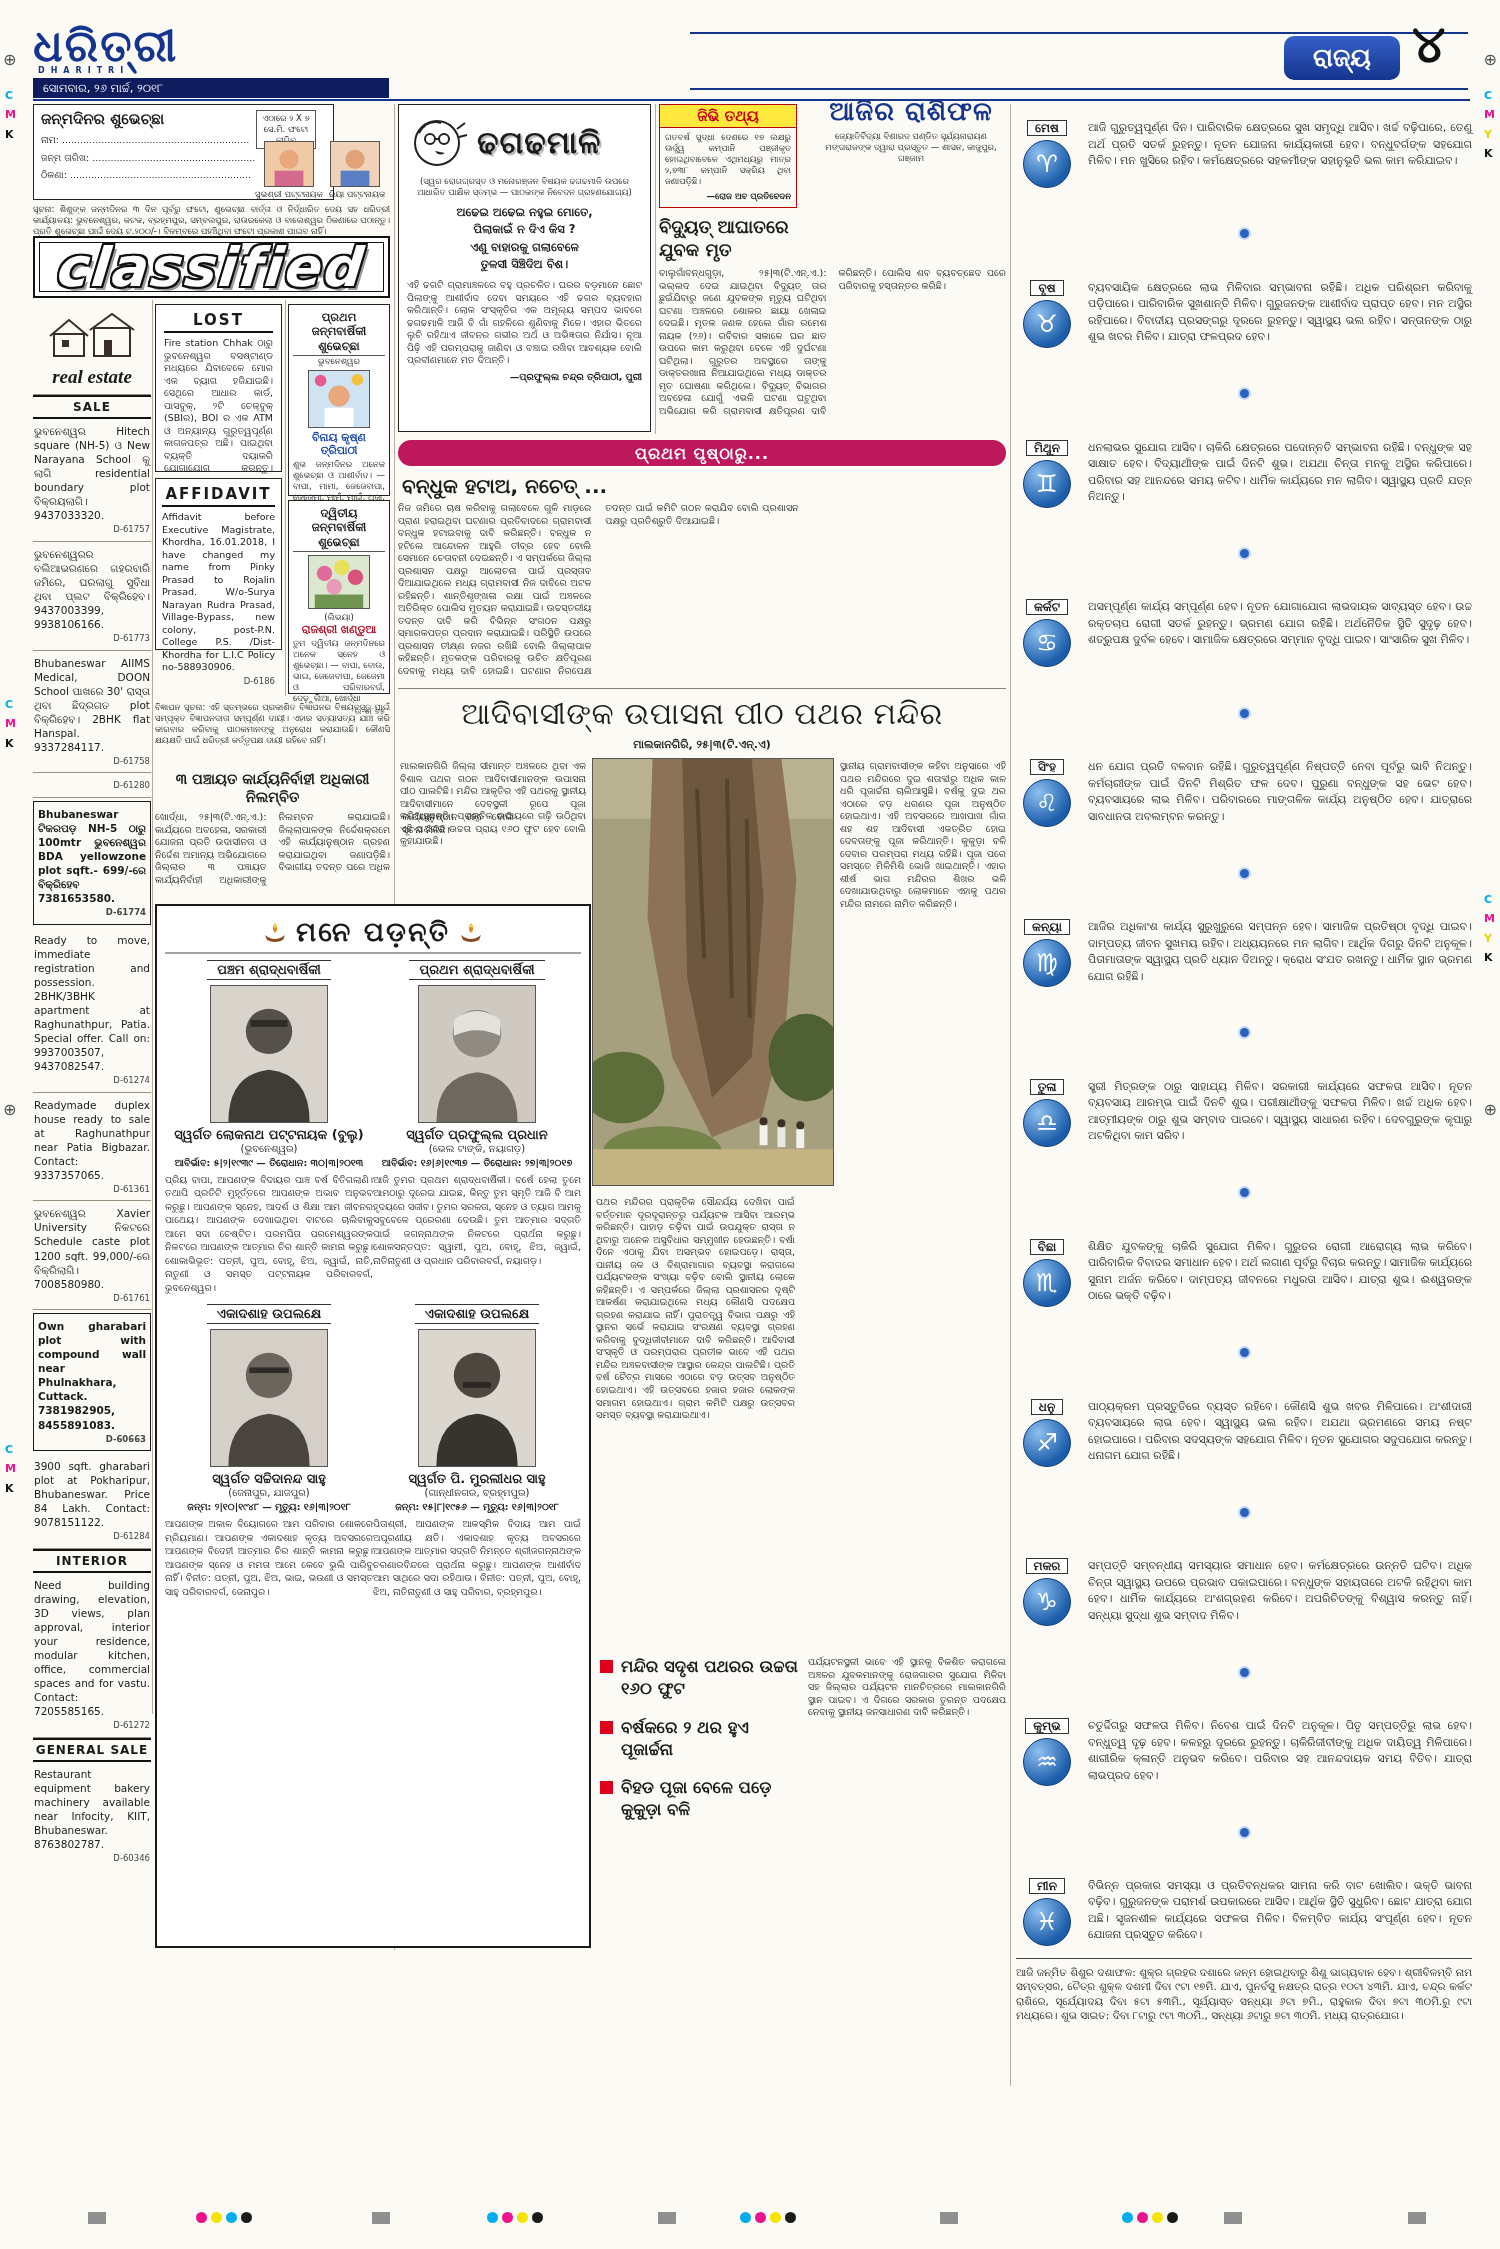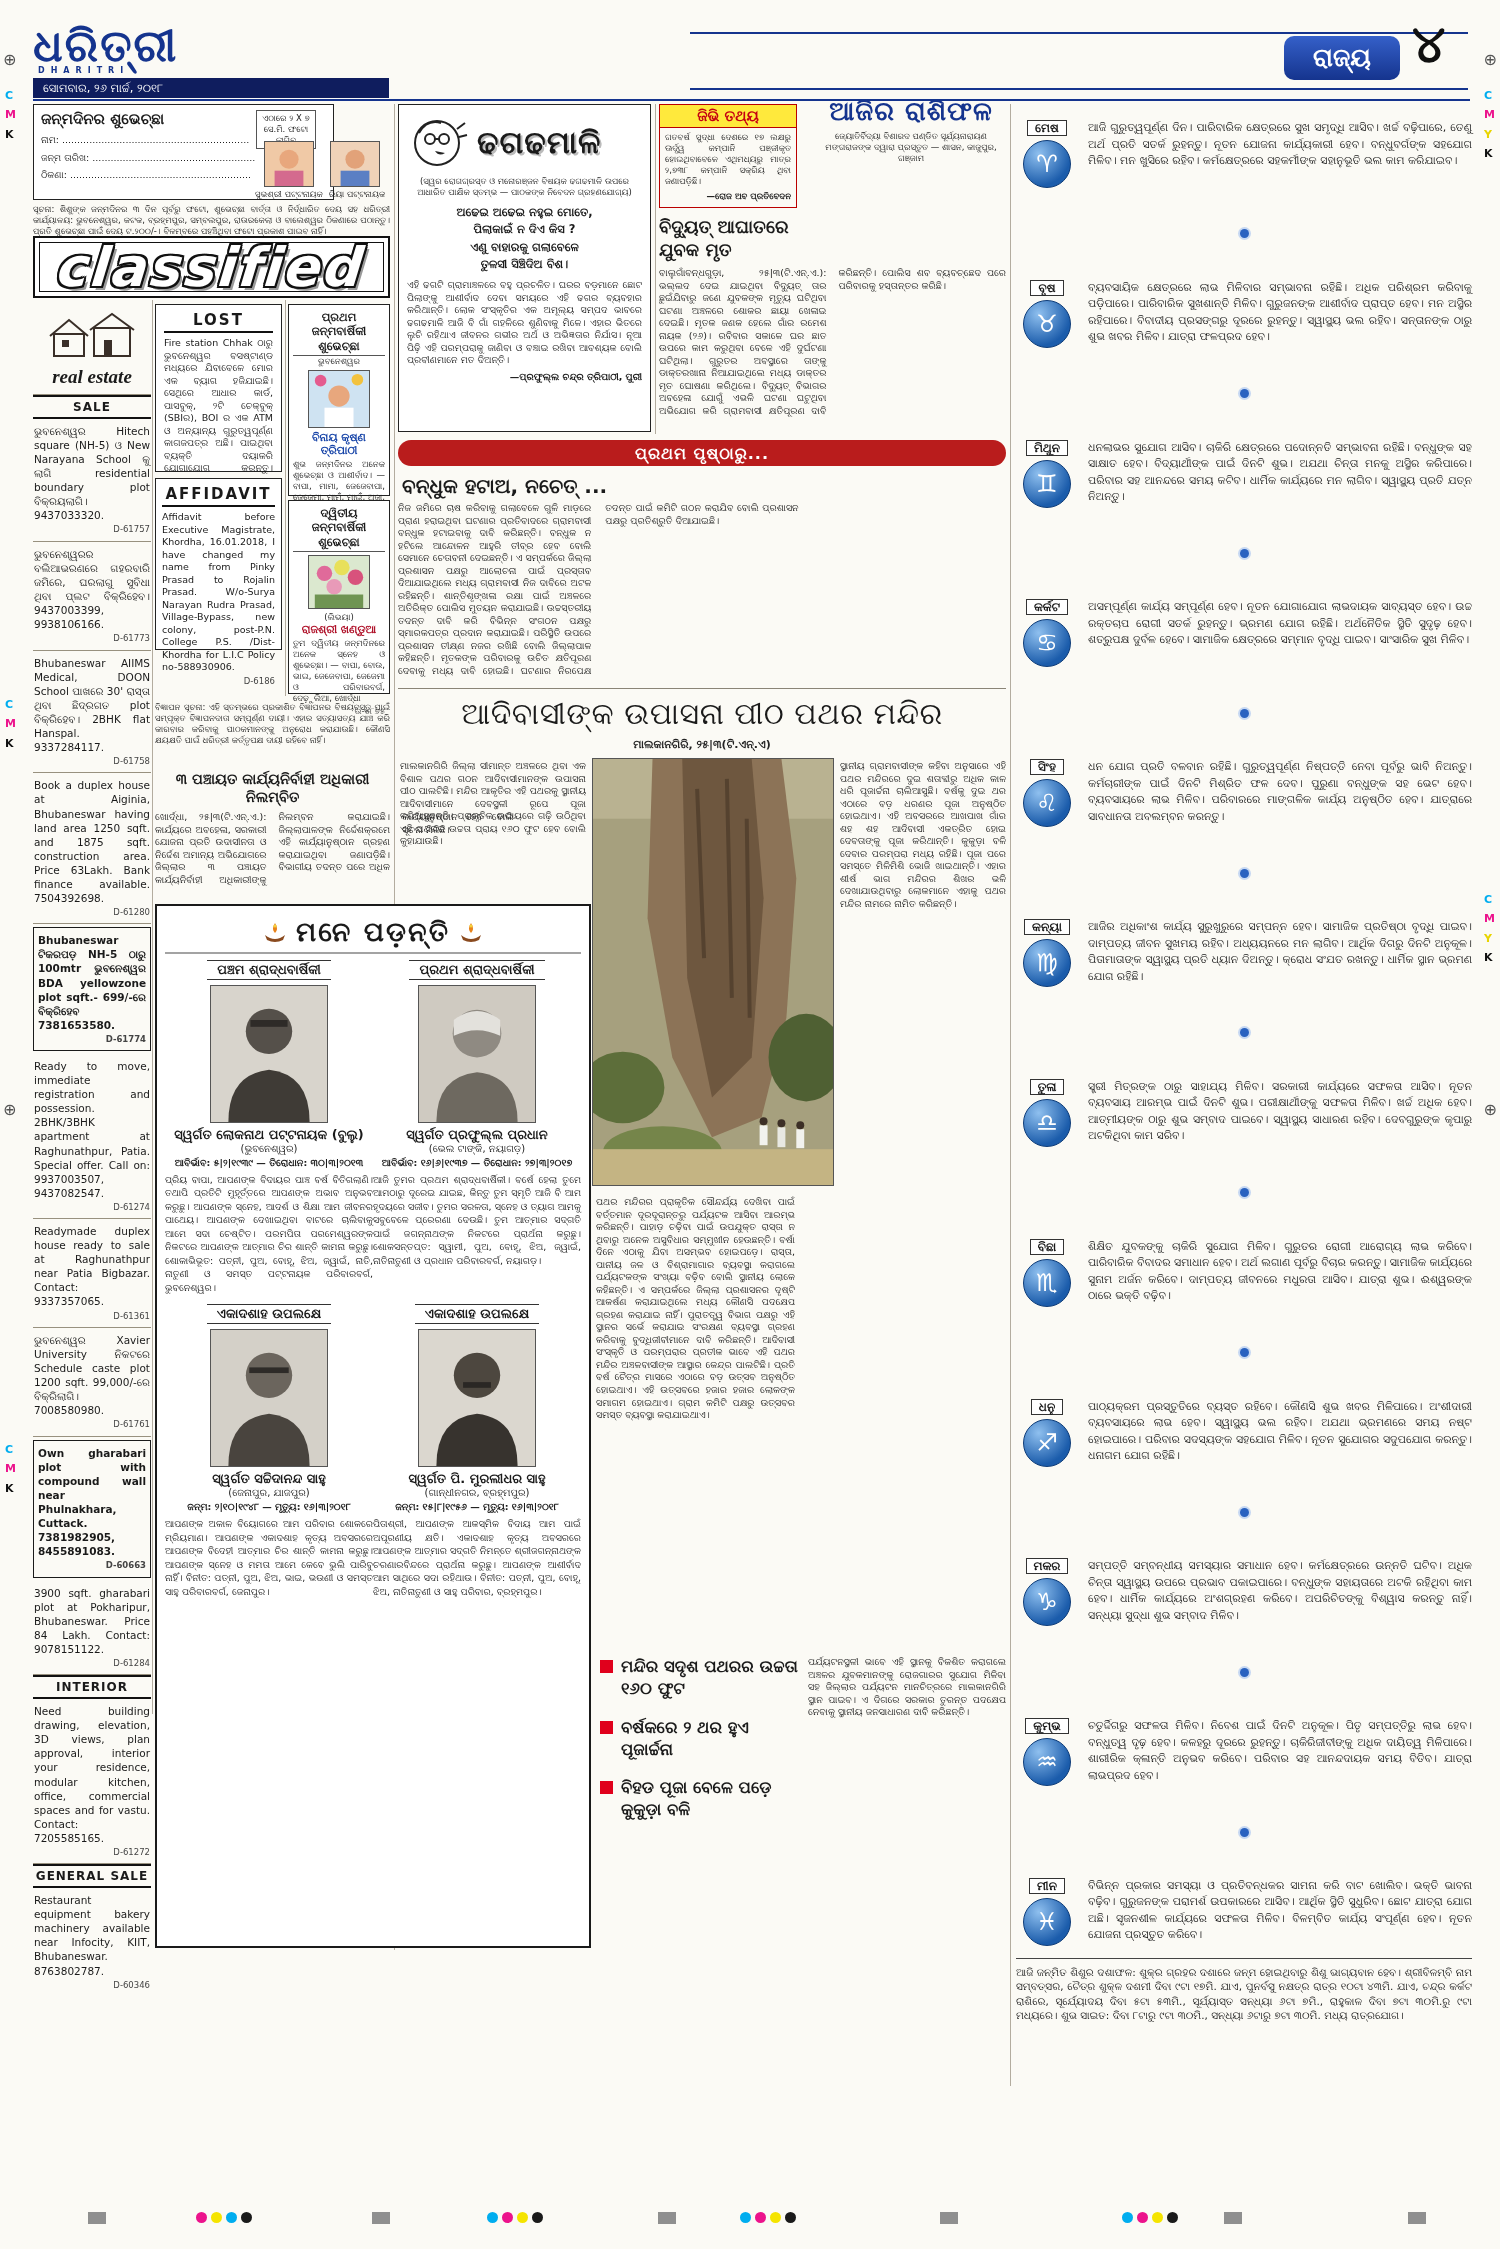--- a/index.html
+++ b/index.html
@@ -48,21 +48,21 @@
 
 .astro-title{font-size:26px;font-weight:bold;color:#15348e;text-align:center;letter-spacing:1px}
 .astro-col{display:flex;flex-direction:column;justify-content:space-between}
 .entry{display:flex;gap:10px}
 .aleft{width:62px;flex:0 0 62px;display:flex;flex-direction:column;align-items:center}
 .aname{border:1.2px solid #333;font-size:12px;font-weight:bold;padding:0 7px;margin-bottom:4px;background:#fff}
 .acirc{width:48px;height:48px;border-radius:50%;background:radial-gradient(circle at 32% 28%,#8fc0ef,#1b5cab 70%);border:1.5px solid #0c3b78;color:#fff;font-size:24px;display:flex;align-items:center;justify-content:center}
 .atext{font-size:11px;line-height:1.5;text-align:justify;flex:1}
 .adiv{width:9px;height:9px;border-radius:50%;background:#2a62c0;box-shadow:0 0 0 2px #c7d8f2;margin:0 auto}
 
-.fpbar{background:#b91c1c;color:#fff;font-weight:bold;font-size:16px;text-align:center;border-radius:13px;display:flex;align-items:center;justify-content:center;letter-spacing:1px}
+.fpbar{background:#be185d;color:#fff;font-weight:bold;font-size:16px;text-align:center;border-radius:13px;display:flex;align-items:center;justify-content:center;letter-spacing:1px}
 .hl-xl{font-size:30px;font-weight:normal;text-align:center;letter-spacing:.5px}
 .hl-l{font-size:20px;font-weight:bold}
 .hl-m{font-size:18px;font-weight:bold;line-height:1.25}
 .byline{font-size:11px;font-weight:bold;text-align:center;color:#222}
 .cols2{column-count:2;column-gap:12px;column-fill:auto}
 .cols3{column-count:3;column-gap:14px;column-fill:auto}
 .factrow{display:flex;gap:8px;margin-bottom:16px;align-items:flex-start}
 .factsq{width:13px;height:13px;background:#e0001c;flex:0 0 13px;margin-top:4px}
 .facttxt{font-size:16.5px;font-weight:bold;line-height:1.35}
 
@@ -207,21 +207,21 @@
           <path d="M42 20 L64 4 L86 20" fill="none" stroke="#3a2f28" stroke-width="2"></path>
           <rect x="56" y="30" width="8" height="16" fill="#3a2f28"></rect>
           <rect x="14" y="30" width="7" height="7" fill="#3a2f28"></rect>
         </svg>
       <div class="rescript">real estate</div>
     </div>
     <div class="colhdr">SALE</div>
     <div class="ad"><span>ଭୁବନେଶ୍ୱର Hitech square (NH-5) ଓ New Narayana School କୁ ଲାଗି residential boundary plot ବିକ୍ରୟଲାଗି। 9437033320.</span><span class="code">D-61757</span></div>
     <div class="ad"><span>ଭୁବନେଶ୍ୱରର ବଲିଆଭରଣରେ ଗହରବାରି ଜମିରେ, ଘରଲାଗୁ ସୁବିଧା ଥିବା ପ୍ଲଟ ବିକ୍ରିହେବ। 9437003399, 9938106166.</span><span class="code">D-61773</span></div>
     <div class="ad"><span>Bhubaneswar AIIMS Medical, DOON School ପାଖରେ 30' ରାସ୍ତା ଥିବା ଛିଦ୍ରଗତ plot ବିକ୍ରିହେବ। 2BHK flat Hanspal. 9337284117.</span><span class="code">D-61758</span></div>
-    <div class="ad"><span>Book a duplex house at Aiginia, Bhubaneswar having land area 1250 sqft. and 1875 sqft. construction area. Price 63Lakh. Bank finance available. 7504392698.</span><span class="code">D-61280</span></div>
+    <div class="ad"><span class="code">D-61280</span></div>
     <div class="ad adb"><span>Bhubaneswar ଟିକରପଡ଼ NH-5 ଠାରୁ 100mtr ଭୁବନେଶ୍ୱର BDA yellowzone plot sqft.- 699/-ରେ ବିକ୍ରିହେବ 7381653580.</span><span class="code">D-61774</span></div>
     <div class="ad"><span>Ready to move, immediate registration and possession. 2BHK/3BHK apartment at Raghunathpur, Patia. Special offer. Call on: 9937003507, 9437082547.</span><span class="code">D-61274</span></div>
     <div class="ad"><span>Readymade duplex house ready to sale at Raghunathpur near Patia Bigbazar. Contact: 9337357065.</span><span class="code">D-61361</span></div>
     <div class="ad"><span>ଭୁବନେଶ୍ୱର Xavier University ନିକଟରେ Schedule caste plot 1200 sqft. 99,000/-ରେ ବିକ୍ରିଲାଗି। 7008580980.</span><span class="code">D-61761</span></div>
     <div class="ad adb"><span>Own gharabari plot with compound wall near Phulnakhara, Cuttack. 7381982905, 8455891083.</span><span class="code">D-60663</span></div>
     <div class="ad"><span>3900 sqft. gharabari plot at Pokharipur, Bhubaneswar. Price 84 Lakh. Contact: 9078151122.</span><span class="code">D-61284</span></div>
     <div class="colhdr">INTERIOR</div>
     <div class="ad"><span>Need building drawing, elevation, 3D views, plan approval, interior your residence, modular kitchen, office, commercial spaces and for vastu. Contact: 7205585165.</span><span class="code">D-61272</span></div>
     <div class="colhdr">GENERAL SALE</div>
     <div class="ad" style="border-bottom:none"><span>Restaurant equipment bakery machinery available near Infocity, KIIT, Bhubaneswar. 8763802787.</span><span class="code">D-60346</span></div>

